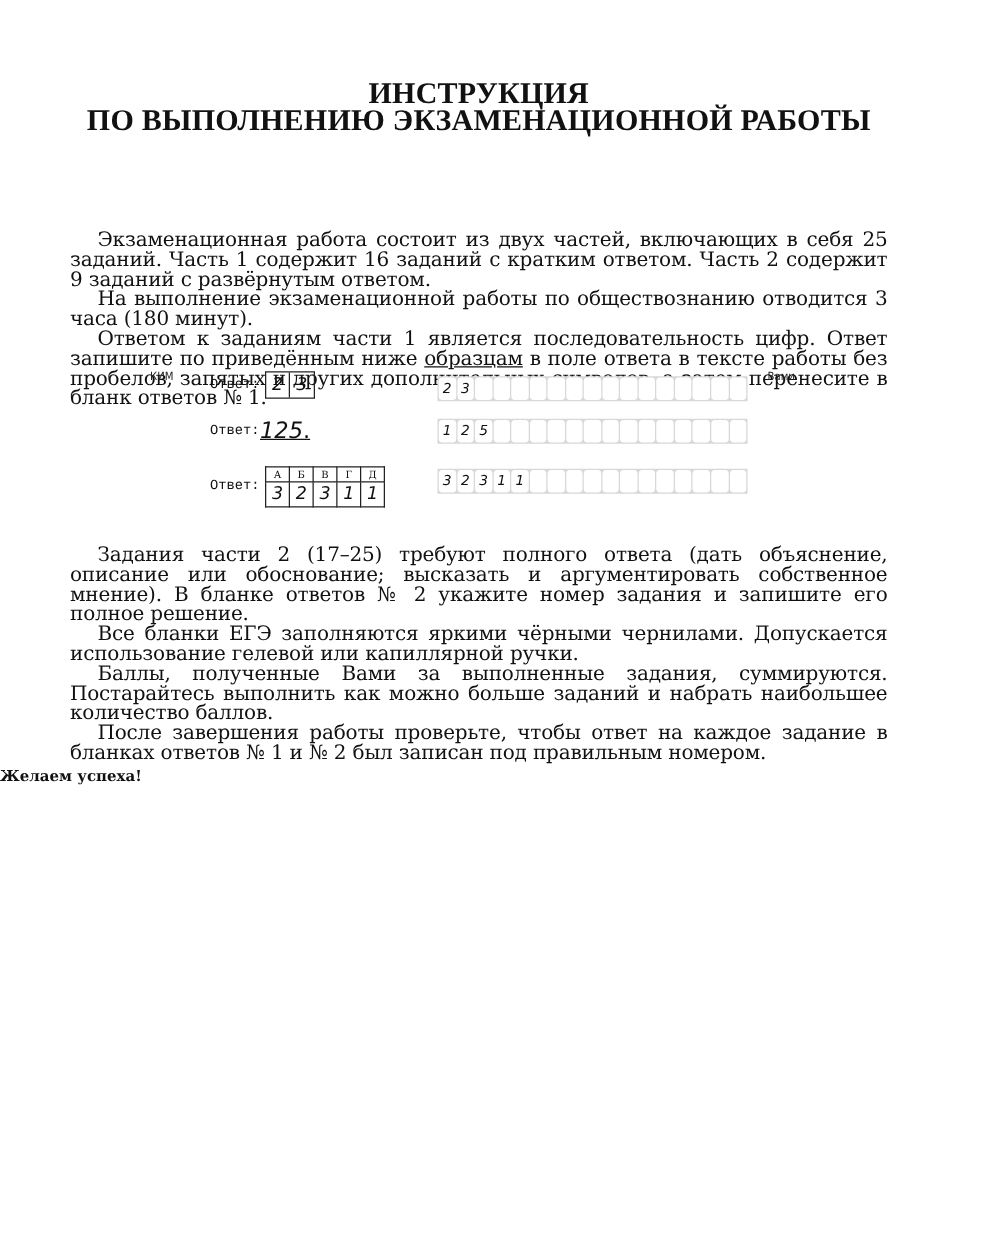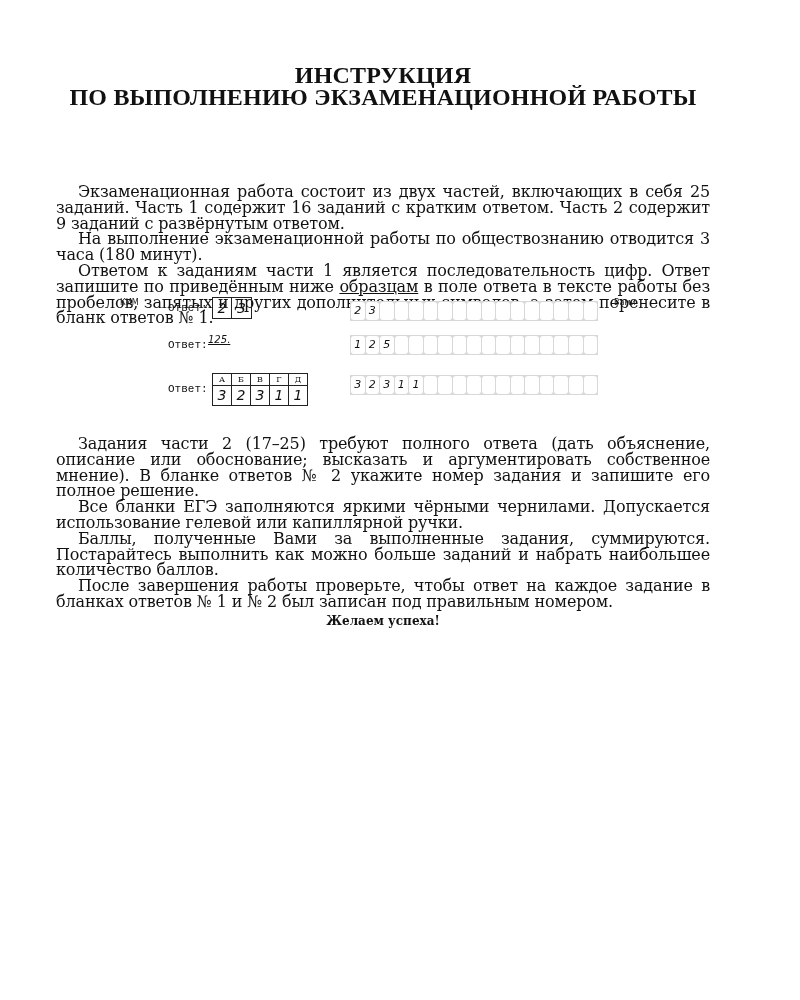--- a/index.html
+++ b/index.html
@@ -13,37 +13,37 @@
       position: absolute; left: 56px; width: 654px;
       font-family: "DejaVu Serif", serif; font-size: 16px; line-height: 15.8px;
       text-align: justify; letter-spacing: -0.15px;
     }
     .text p { margin: 0; text-indent: 22px; }
     .u { text-decoration: underline; }
     .b { font-weight: bold; }
     .block1 { top: 184px; }
     .block2 { top: 436px; }
     .wish {
-      position: absolute; left: 0; top: 614px; width: 766px; text-align: center;
+      position: absolute; left: 0; top: 614px; width: 766px; 
       font-family: "DejaVu Serif", serif; font-size: 12px; font-weight: bold;
     }
     .small-label {
       position: absolute; font-family: "DejaVu Sans Condensed", "DejaVu Sans", sans-serif; font-size: 9px; color: #222;
     }
     .answer-label {
       position: absolute; font-family: Liberation Mono, monospace; font-size: 11px;
     }
     .boxes { position: absolute; display: flex; border: 1px solid #222; }
     .boxes .cell {
       width: 19px; height: 20px; border-right: 1px solid #222; box-sizing: border-box;
       font-family: "DejaVu Sans", sans-serif; font-style: italic; font-size: 14px; line-height: 20px; text-align: center;
     }
     .boxes .cell:last-child { border-right: none; }
     .inline-answer {
-      position: absolute; font-family: "DejaVu Sans", sans-serif; font-style: italic; font-size: 10px; text-decoration: underline;
+      position: absolute; font-family: "DejaVu Sans", sans-serif; font-style: italic; font-size: 18px; text-decoration: underline;
     }
     .abc { position: absolute; border-collapse: collapse; }
     .abc td { border: 1px solid #222; width: 18px; text-align: center; padding: 0; }
     .abc .h td { font-family: "DejaVu Serif", serif; font-size: 8px; height: 11px; line-height: 11px; }
     .abc .v td { font-family: "DejaVu Sans", sans-serif; font-style: italic; font-size: 14px; height: 19px; line-height: 19px; }
     .blank-row {
       position: absolute; left: 350px; width: 248px; height: 20px; background: #d8d8d8;
       display: flex; padding: 1px; box-sizing: border-box; gap: 1px;
     }
     .blank-row .bc {

